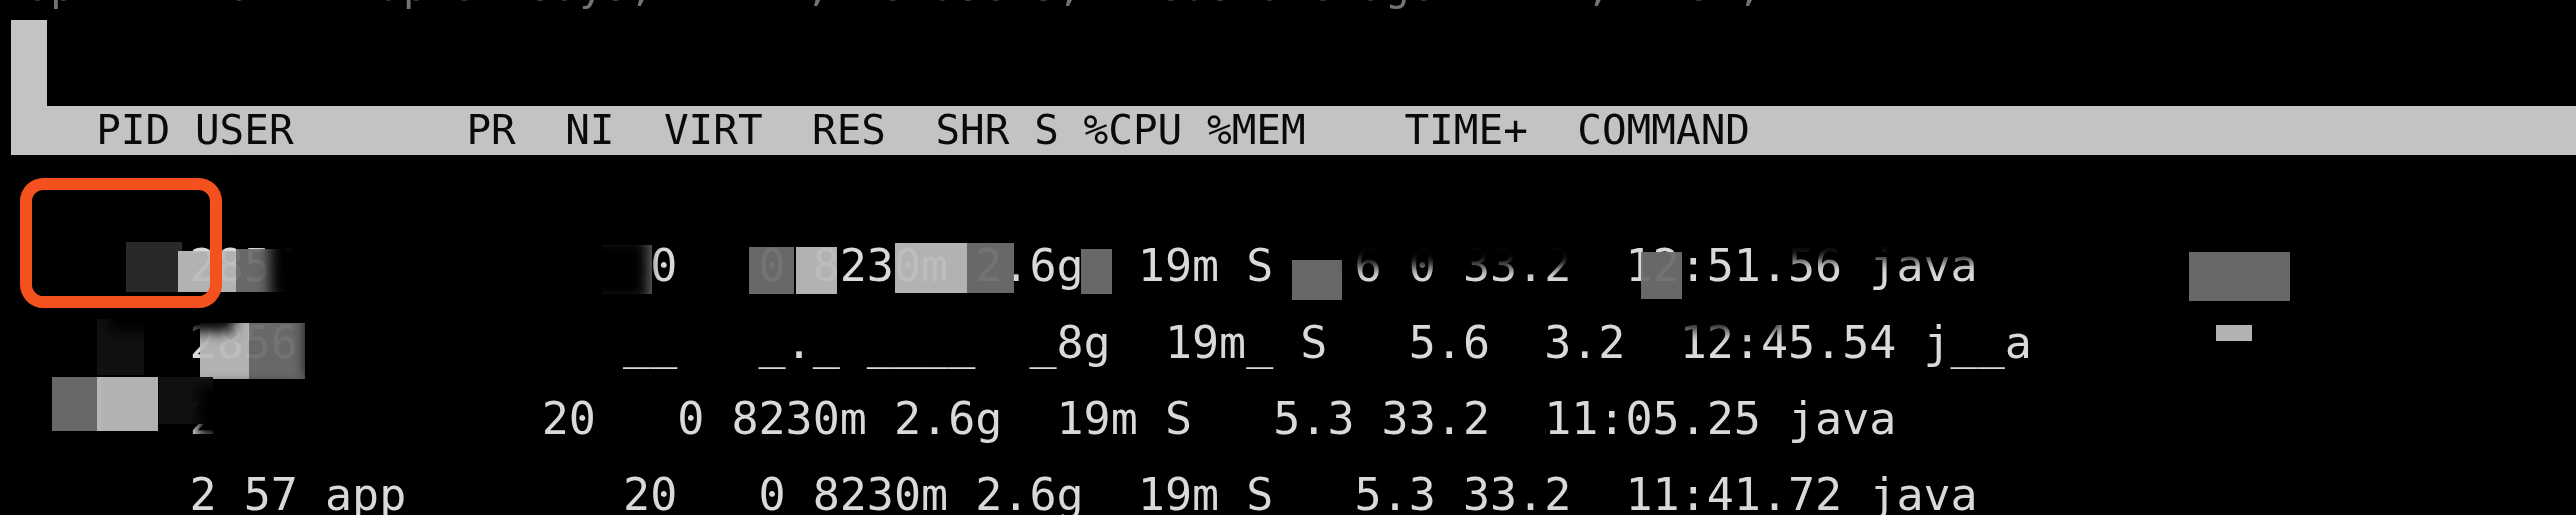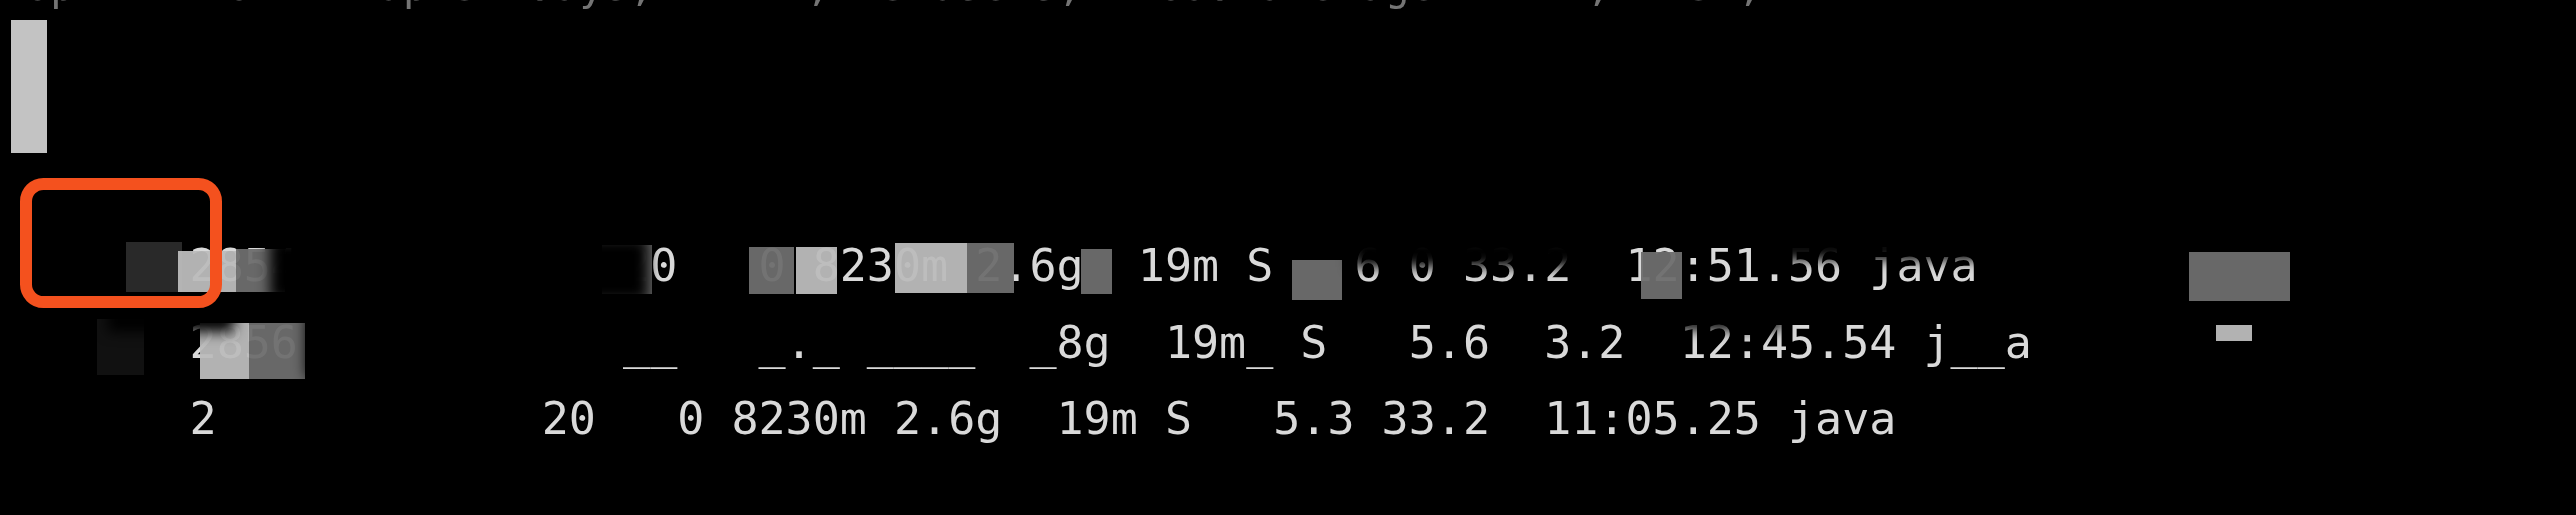--- a/index.html
+++ b/index.html
@@ -119,20 +119,23 @@
 </style>
 </head>
 <body>
 
 <div id="screen">
 
   <div class="cutline">top - 14:02:11 up 37 days,  2:41,  3 users,  load average: 1.42, 1.31, 1.22</div>
 
   <div class="gutter-bar"></div>
 
+  <div class="header-band">
+    <div class="header-row" style="padding-left:36px;">  PID USER       PR  NI  VIRT  RES  SHR S %CPU %MEM    TIME+  COMMAND</div>
+  </div>
 
   <div class="rows">
 
     <div class="trow r0">
       <span class="txt" style="padding-left:27px;">2854            20   0 8230m 2.6g  19m S   6 0 33.2  12:51.56 java</span>
       
       <span class="smear" style="left:236px; top:12.6px; width:41px; height:47px;"></span>
       <span class="smear" style="left:324px; top:23.4px; width:108px; height:14.4px;"></span>
     </div>
 
@@ -159,19 +162,26 @@
       <span class="txt" style="padding-left:27px;">2            20   0 8230m 2.6g  19m S   5.3 33.2  11:05.25 java</span>
       <span class="redact vdark" style="left:97px; top:14.4px; width:47px;  height:56px;"></span>
       <span class="redact light" style="left:200px; top:18px; width:49px;  height:56px;"></span>
       <span class="redact mid" style="left:249px; top:18px; width:56px;  height:56px;"></span>
       <span class="smear" style="left:108px; top:3.6px;  width:126px; height:23.4px;"></span>
       <span class="smear" style="left:306px; top:9px; width:234px; height:63px;"></span>
       <span class="smear" style="left:1675px; top:9px; width:108px; height:16px;"></span>
       <span class="redact light" style="left:2216px; top:20px; width:36px; height:16px;"></span>
     </div>
 
+    <div class="trow r3">
+      <span class="txt" style="padding-left:27px;">2 57 app        20   0 8230m 2.6g  19m S   5.3 33.2  11:41.72 java</span>
+      <span class="redact mid" style="left:52px;  top:-3.6px; width:50px; height:54px;"></span>
+      <span class="redact light" style="left:97px; top:-3.6px; width:61px; height:54px;"></span>
+      <span class="redact vdark" style="left:159px; top:-3.6px; width:54px; height:47px;"></span>
+      <span class="smear" style="left:198px; top:5.4px; width:99px; height:52px;"></span>
+    </div>
 
   </div>
 
   <div class="pid-highlight"></div>
 
 </div>
 
 
 </body></html>

